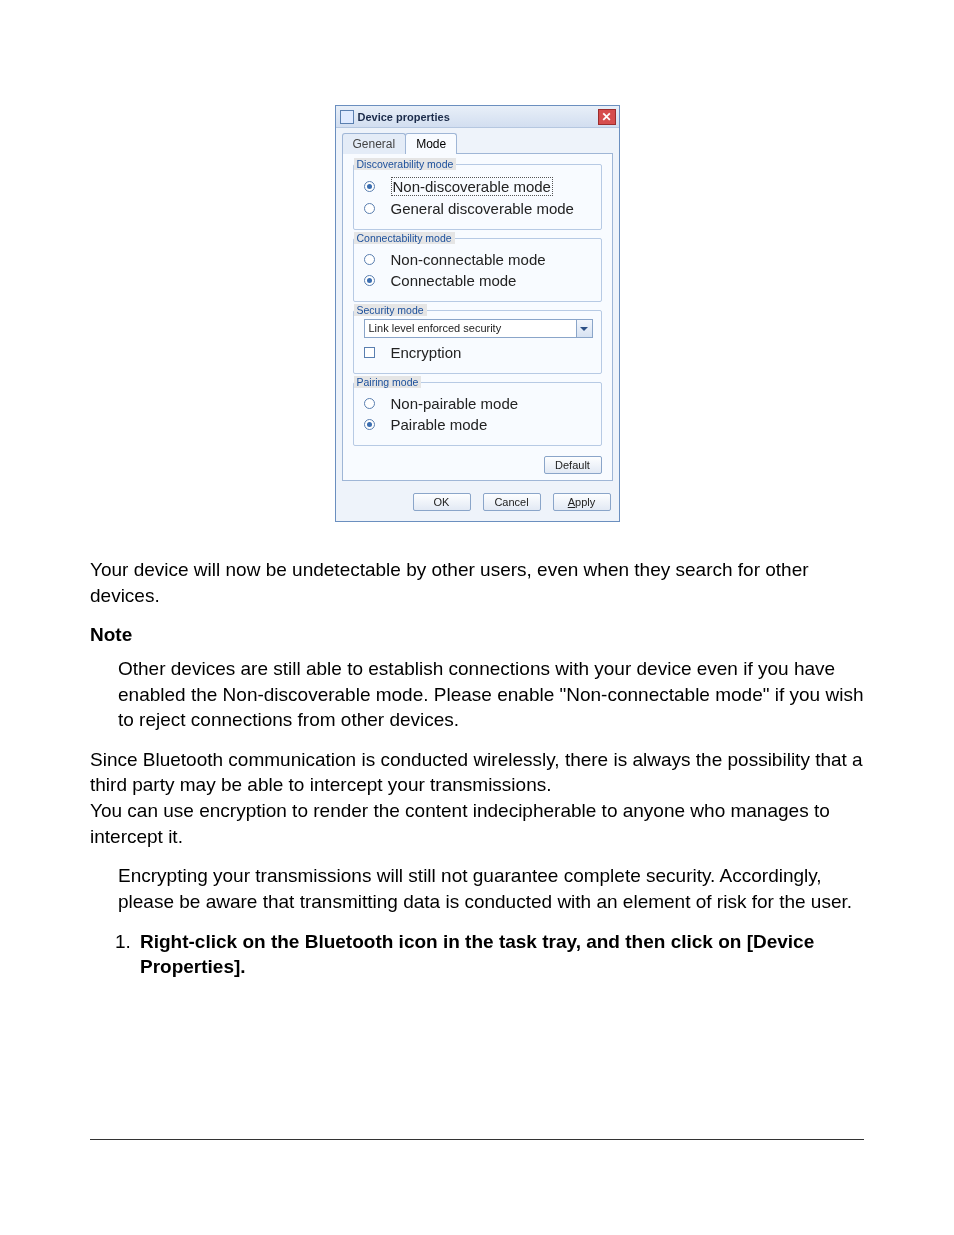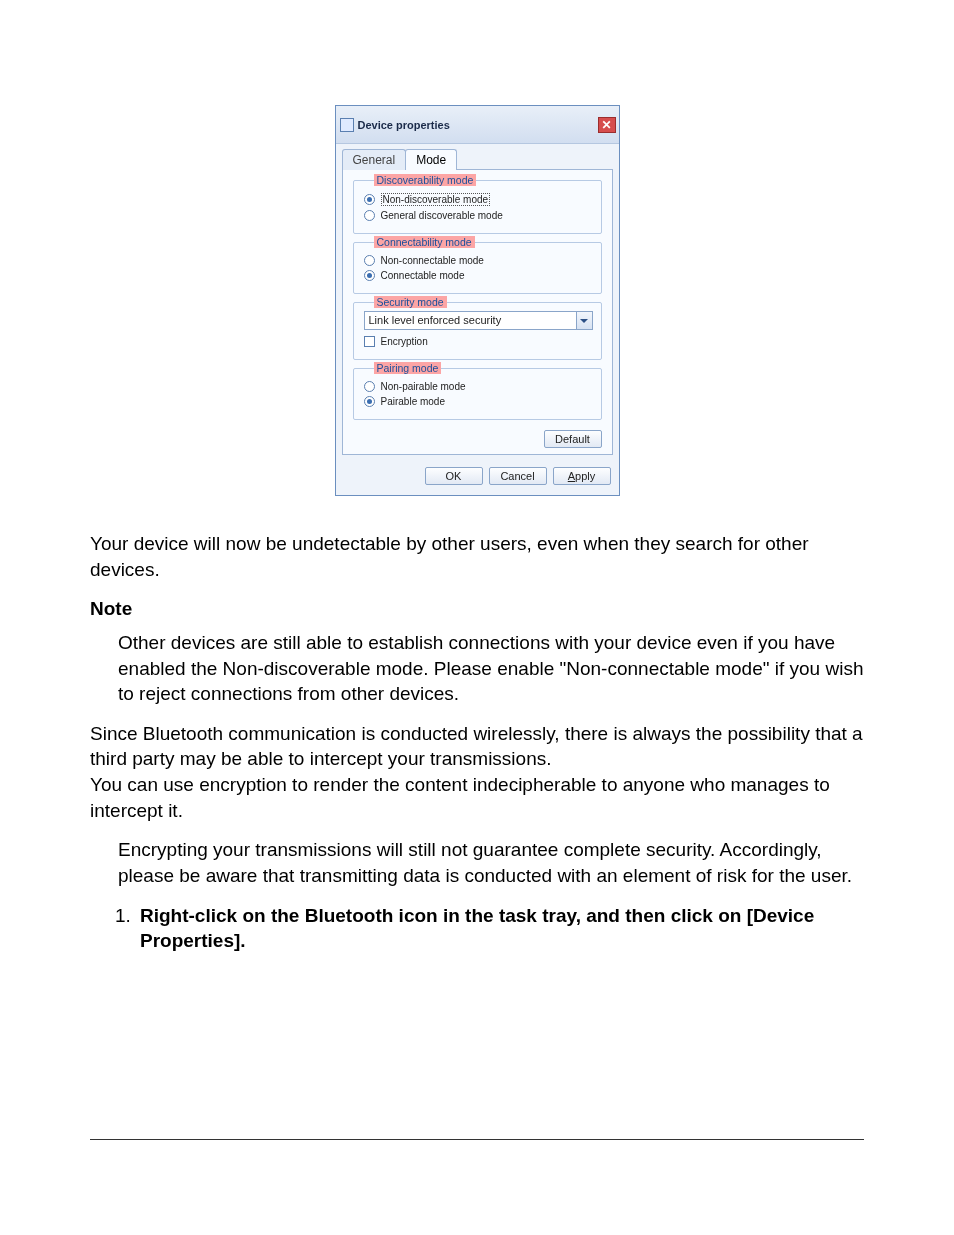--- a/index.html
+++ b/index.html
@@ -32,21 +32,21 @@
     border: 1px solid #6b8fbf;
     background: #eef3fa;
     font-family: Tahoma, Arial, sans-serif;
     font-size: 11px;
     color: #222;
   }
   .titlebar {
     display: flex;
     align-items: center;
     justify-content: space-between;
-    height: 38px;
+    height: 22px;
     padding: 0 3px 0 4px;
     background: linear-gradient(#e8eff8, #d2def0);
     border-bottom: 1px solid #b5c7e0;
   }
   .titlebar-left { display: flex; align-items: center; gap: 4px; }
   .app-icon {
     width: 14px; height: 14px;
     border: 1px solid #5a7fb0;
     background: #dfeaff;
     display: inline-block;
@@ -95,31 +95,31 @@
   .groupbox {
     border: 1px solid #b7cae4;
     border-radius: 2px;
     padding: 8px 8px 8px 10px;
     margin-bottom: 8px;
     position: relative;
   }
   .groupbox-legend {
     position: absolute;
     top: -7px;
-    left: 20px;
-    background: #fca5a5;
+    left: 0;
+    background: #e5e5e5;
     padding: 0 3px;
     font-size: 10.5px;
     color: #1b4f9b;
   }
   .radio-row, .check-row {
     display: flex;
     align-items: center;
-    gap: 6px;
-    font-size: 10px;
+    gap: 16px;
+    font-size: 15px;
     color: #222;
     margin: 4px 0;
   }
   .radio {
     width: 11px; height: 11px;
     border: 1px solid #5a7fb0;
     border-radius: 50%;
     display: inline-flex;
     align-items: center; justify-content: center;
     background: #fff;
@@ -182,20 +182,21 @@
     background: linear-gradient(#fdfeff, #e2e9f4);
     border: 1px solid #8aa5c9;
     border-radius: 2px;
     color: #222;
     margin-left: 6px;
   }
   .dialog-footer {
     display: flex;
     justify-content: flex-end;
     padding: 6px 8px 10px 8px;
+    gap: 6px;
   }
   .underline-access { text-decoration: underline; }
 
   
   .doc {
     font-size: 19px;
     line-height: 1.35;
   }
   .para { margin: 0 0 14px 0; }
   .heading-bold { font-weight: bold; margin: 8px 0 8px 0; }

